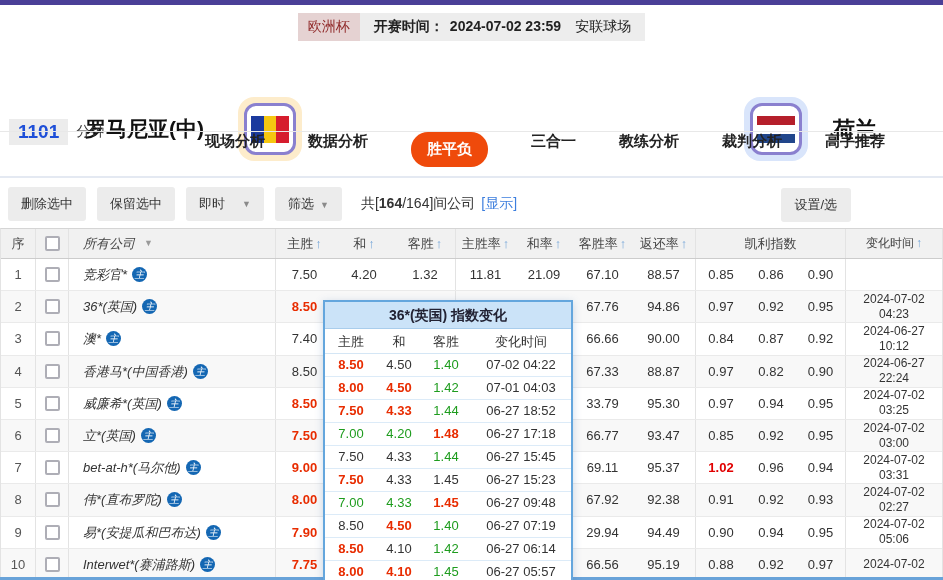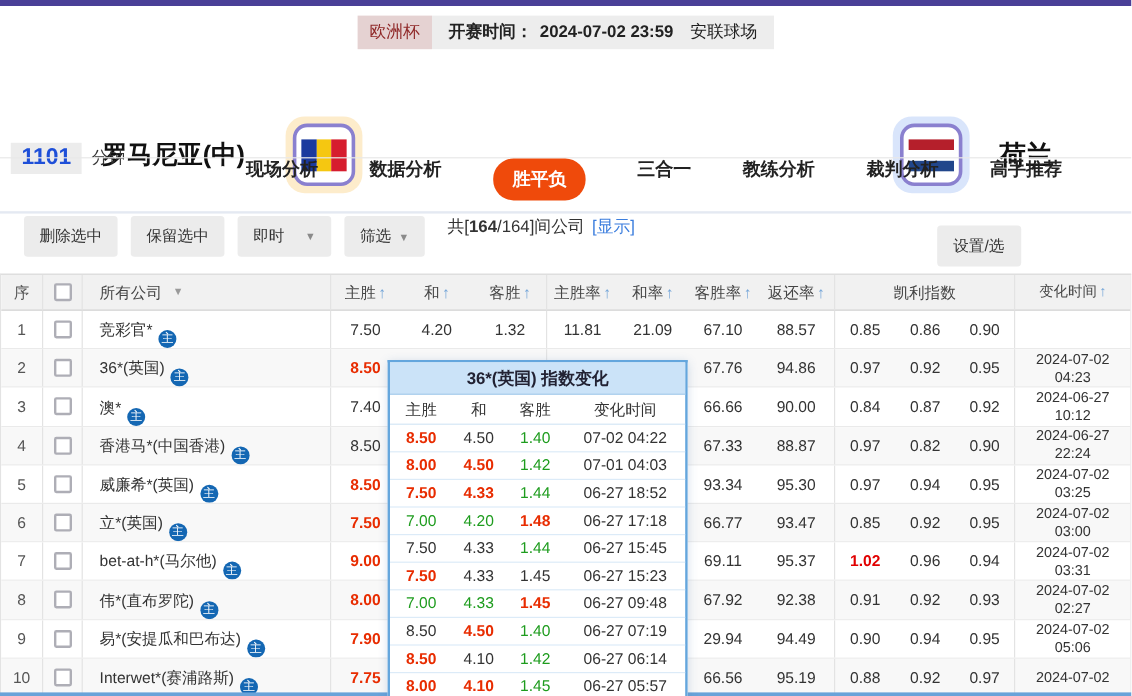--- a/index.html
+++ b/index.html
@@ -32,37 +32,37 @@
   .ro-b { background:#1b3a9e; } .ro-y { background:#f5c711; } .ro-r { background:#d61d2e; }
   .nl-r { background:#b51f2b; } .nl-w { background:#fff; } .nl-b { background:#21468b; }
   .countdown { position:absolute; left:0; top:74px; width:830px; font-size:14px; color:#333; }
   .cd-inner { display:inline-flex; align-items:center; gap:8px; margin-left:-55px; }
   .cd-value { background:#ececec; color:#1e4fd8; font-weight:700; font-size:19px; padding:2px 9px; }
   
   .tabs { position:absolute; top:131px; left:0; width:943px; height:47px; border-top:1px solid #e8e8e8; border-bottom:2px solid #e4e9f2; display:flex; align-items:flex-start; gap:43px; padding-left:205px; }
   .tab { font-size:15px; font-weight:700; color:#222; cursor:pointer; white-space:nowrap; }
   .tab.active { background:#ef4a0b; color:#fff; border-radius:17px; padding:8px 16px; }
   
-  .toolbar { position:absolute; top:180px; left:0; width:843px; height:48px; display:flex; align-items:flex-start; padding-left:20px; }
+  .toolbar { position:absolute; top:180px; left:0; width:843px; height:48px; display:flex; align-items:center; padding-left:8px; }
   .tbtn { background:#ececec; border:none; border-radius:3px; font-size:13px; color:#333; padding:8px 13px; margin-right:11px; font-family:inherit; cursor:pointer; white-space:nowrap; }
   .tbtn .dd { color:#8a8a8a; font-size:9px; margin-left:6px; }
   .tbtn.wide { width:78px; display:inline-flex; justify-content:space-between; align-items:center; }
   .count-text { font-size:14px; color:#333; margin-left:8px; white-space:nowrap; }
   .count-text b { font-weight:700; }
   .show-link { color:#3c7ede; margin-left:6px; cursor:pointer; text-decoration:none; }
   .settings-btn { position:absolute; right:-8px; top:8px; background:#ececec; border:none; border-radius:3px; font-size:13px; color:#333; padding:8px 14px 8px 13px; font-family:inherit; cursor:pointer; white-space:nowrap; }
   
   .grid { position:absolute; top:228px; left:0; width:943px; bottom:0; border-top:1px solid #d5d5d5; border-left:1px solid #e3e3e3; border-right:1px solid #e3e3e3; overflow:hidden; }
   .thead { display:flex; background:#f1f1f1; height:30px; line-height:29px; font-size:13px; color:#444; border-bottom:1px solid #cccccc; }
   .tr { display:flex; height:32.2px; line-height:31px; font-size:13px; border-bottom:1px solid #eaeaea; background:#fff; }
   .tr.alt { background:#f8f8f8; }
   .td, .th { flex:none; text-align:center; overflow:hidden; white-space:nowrap; }
   .c-seq   { width:35px;  border-right:1px solid #e3e3e3; color:#555; }
   .c-check { width:33px;  border-right:1px solid #e3e3e3; display:flex; align-items:center; justify-content:center; }
-  .c-company { width:207px; border-right:1px solid #e3e3e3; text-align:left; padding-left:14px; display:flex; align-items:flex-end; gap:5px; }
+  .c-company { width:207px; border-right:1px solid #e3e3e3; text-align:left; padding-left:14px; display:flex; align-items:center; gap:5px;font-style:italic; }
   .c-home { width:57px; } .c-draw { width:62px; } .c-away { width:61px; border-right:1px solid #e3e3e3; }
   .c-hrate { width:59px; } .c-drate { width:58px; } .c-arate { width:59px; } .c-rrate { width:64px; border-right:1px solid #e3e3e3; }
   .c-k { width:50px; } .c-k3 { border-right:1px solid #e3e3e3; }
   .c-kelly-group { width:150px; border-right:1px solid #e3e3e3; }
   .c-time { width:96px; font-size:12px; line-height:15px; display:flex; flex-direction:column; justify-content:center; }
   .arr { color:#74a5d8; font-weight:700; margin-left:2px; }
   .filter-dd { color:#9a9a9a; font-size:9px; margin-left:4px; }
   .checkbox { width:15px; height:15px; border:2px solid #aeaeb6; border-radius:2px; background:#fff; display:inline-block; cursor:pointer; }
   .badge-zhu { background:#1467b3; color:#fff; font-size:10px; width:15px; height:15px; line-height:15px; border-radius:50%; display:inline-block; text-align:center; flex:none; }
   .num.red { color:#e82c00; font-weight:700; }
@@ -268,21 +268,21 @@
           </div>
           <div class="td c-company">
             <span>威廉希*(英国)</span>
             <span class="badge-zhu">主</span>
           </div>
           <div class="td c-home num red">8.50</div>
           <div class="td c-draw num"></div>
           <div class="td c-away num"></div>
           <div class="td c-hrate"></div>
           <div class="td c-drate"></div>
-          <div class="td c-arate">93.34</div>
+          <div class="td c-arate">33.79</div>
           <div class="td c-rrate">95.30</div>
           <div class="td c-k">0.97</div>
           <div class="td c-k">0.94</div>
           <div class="td c-k c-k3">0.95</div>
           <div class="td c-time">
             <span>2024-07-02</span>
             <span>03:25</span>
           </div>
         </div>
         <div class="tr alt">

